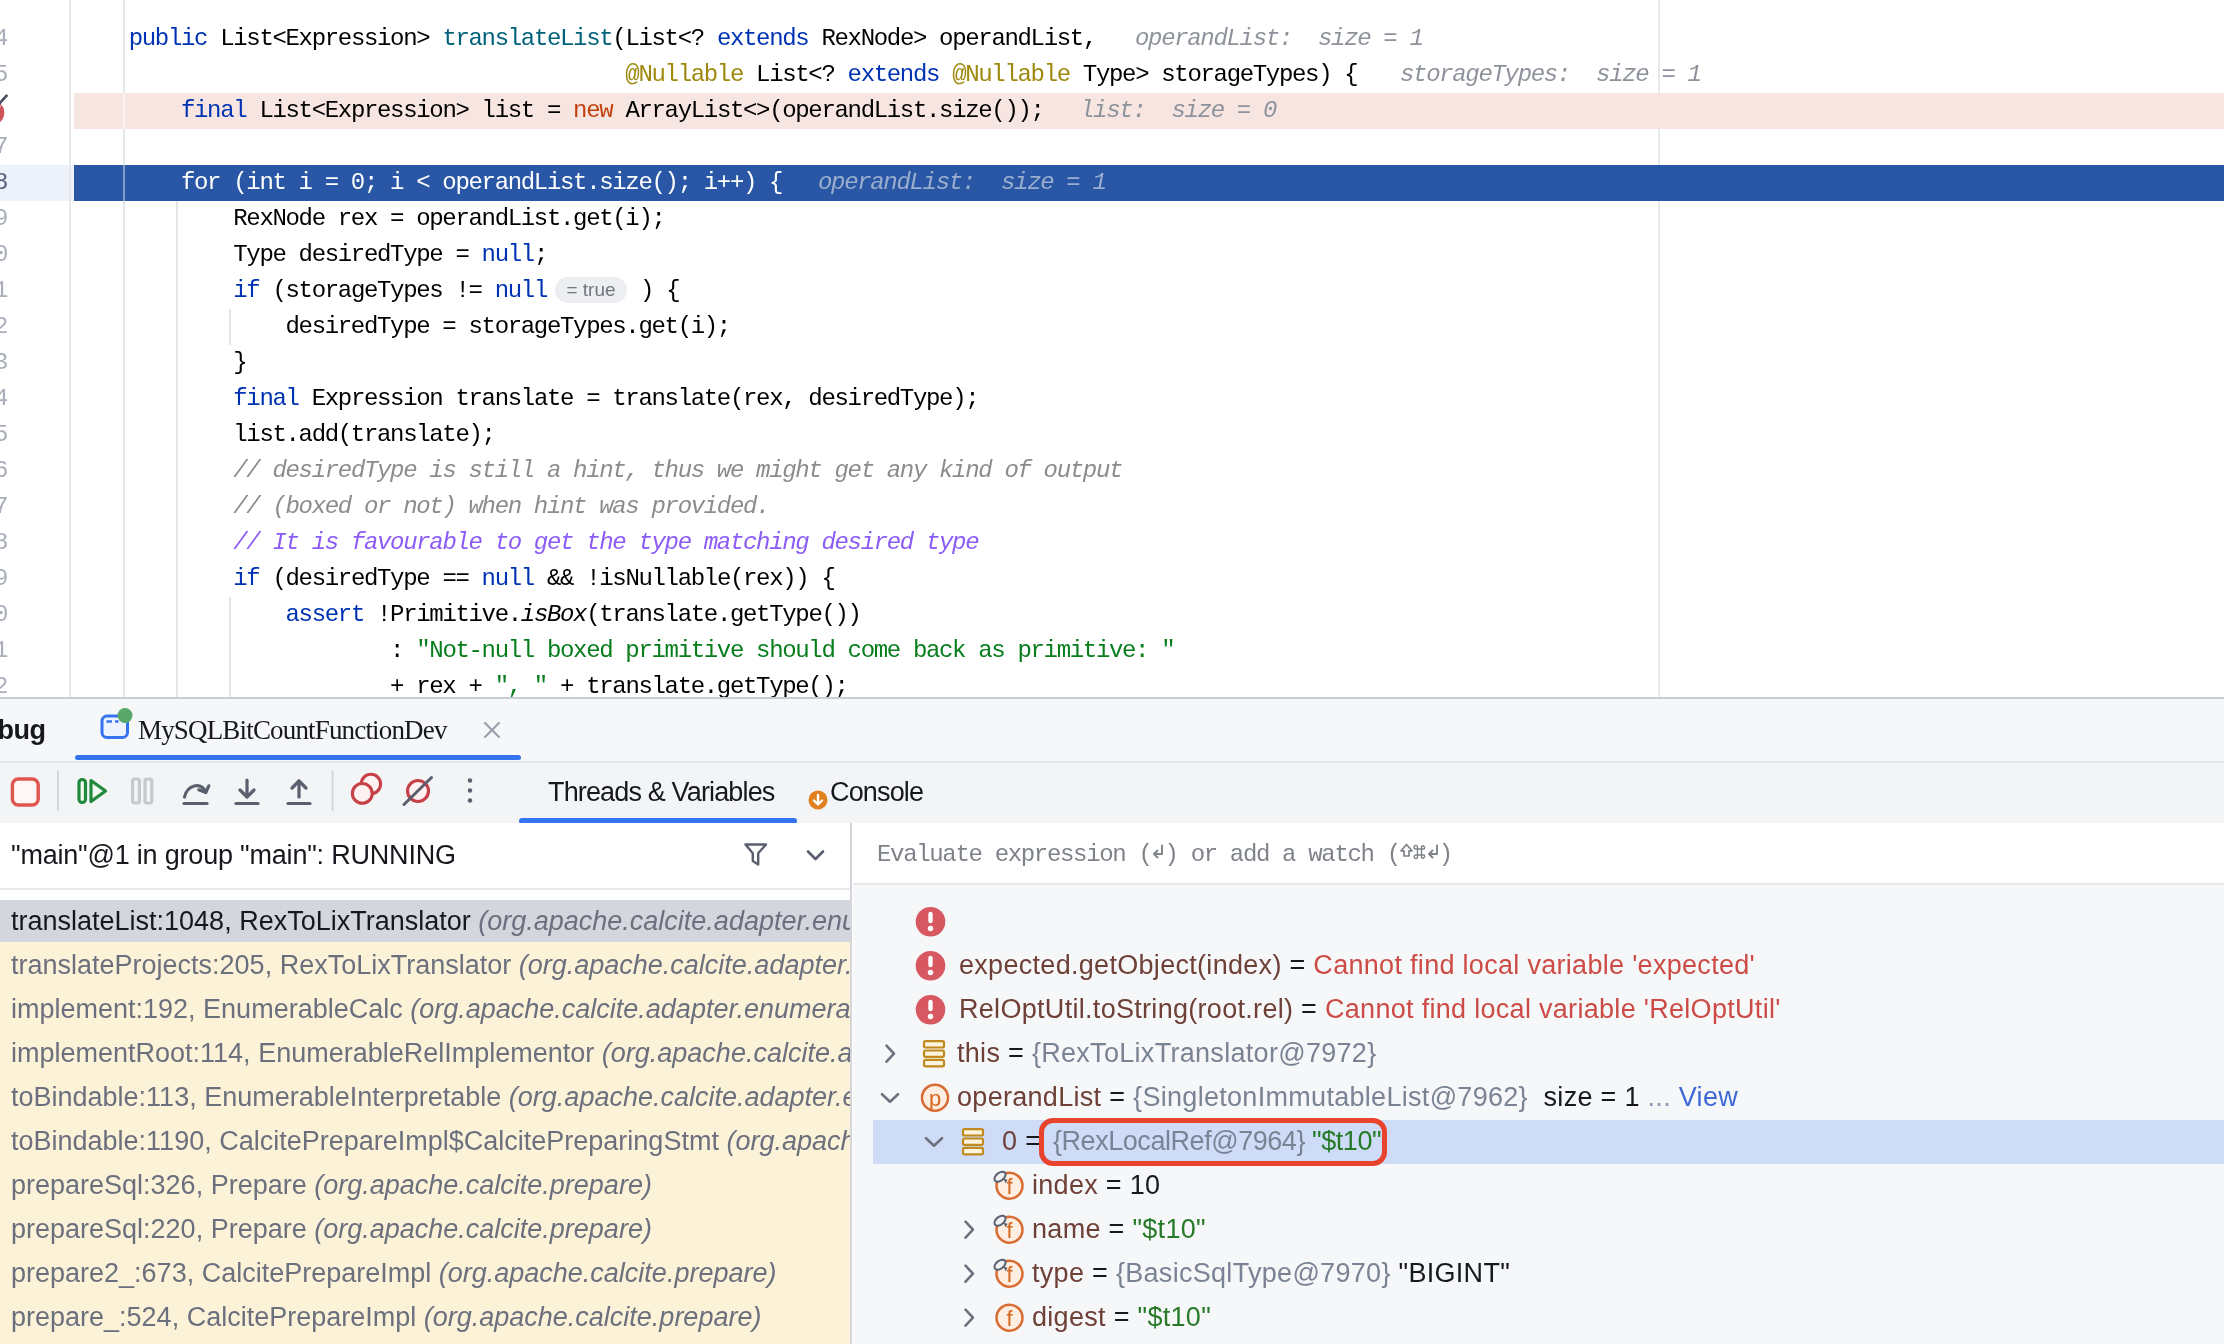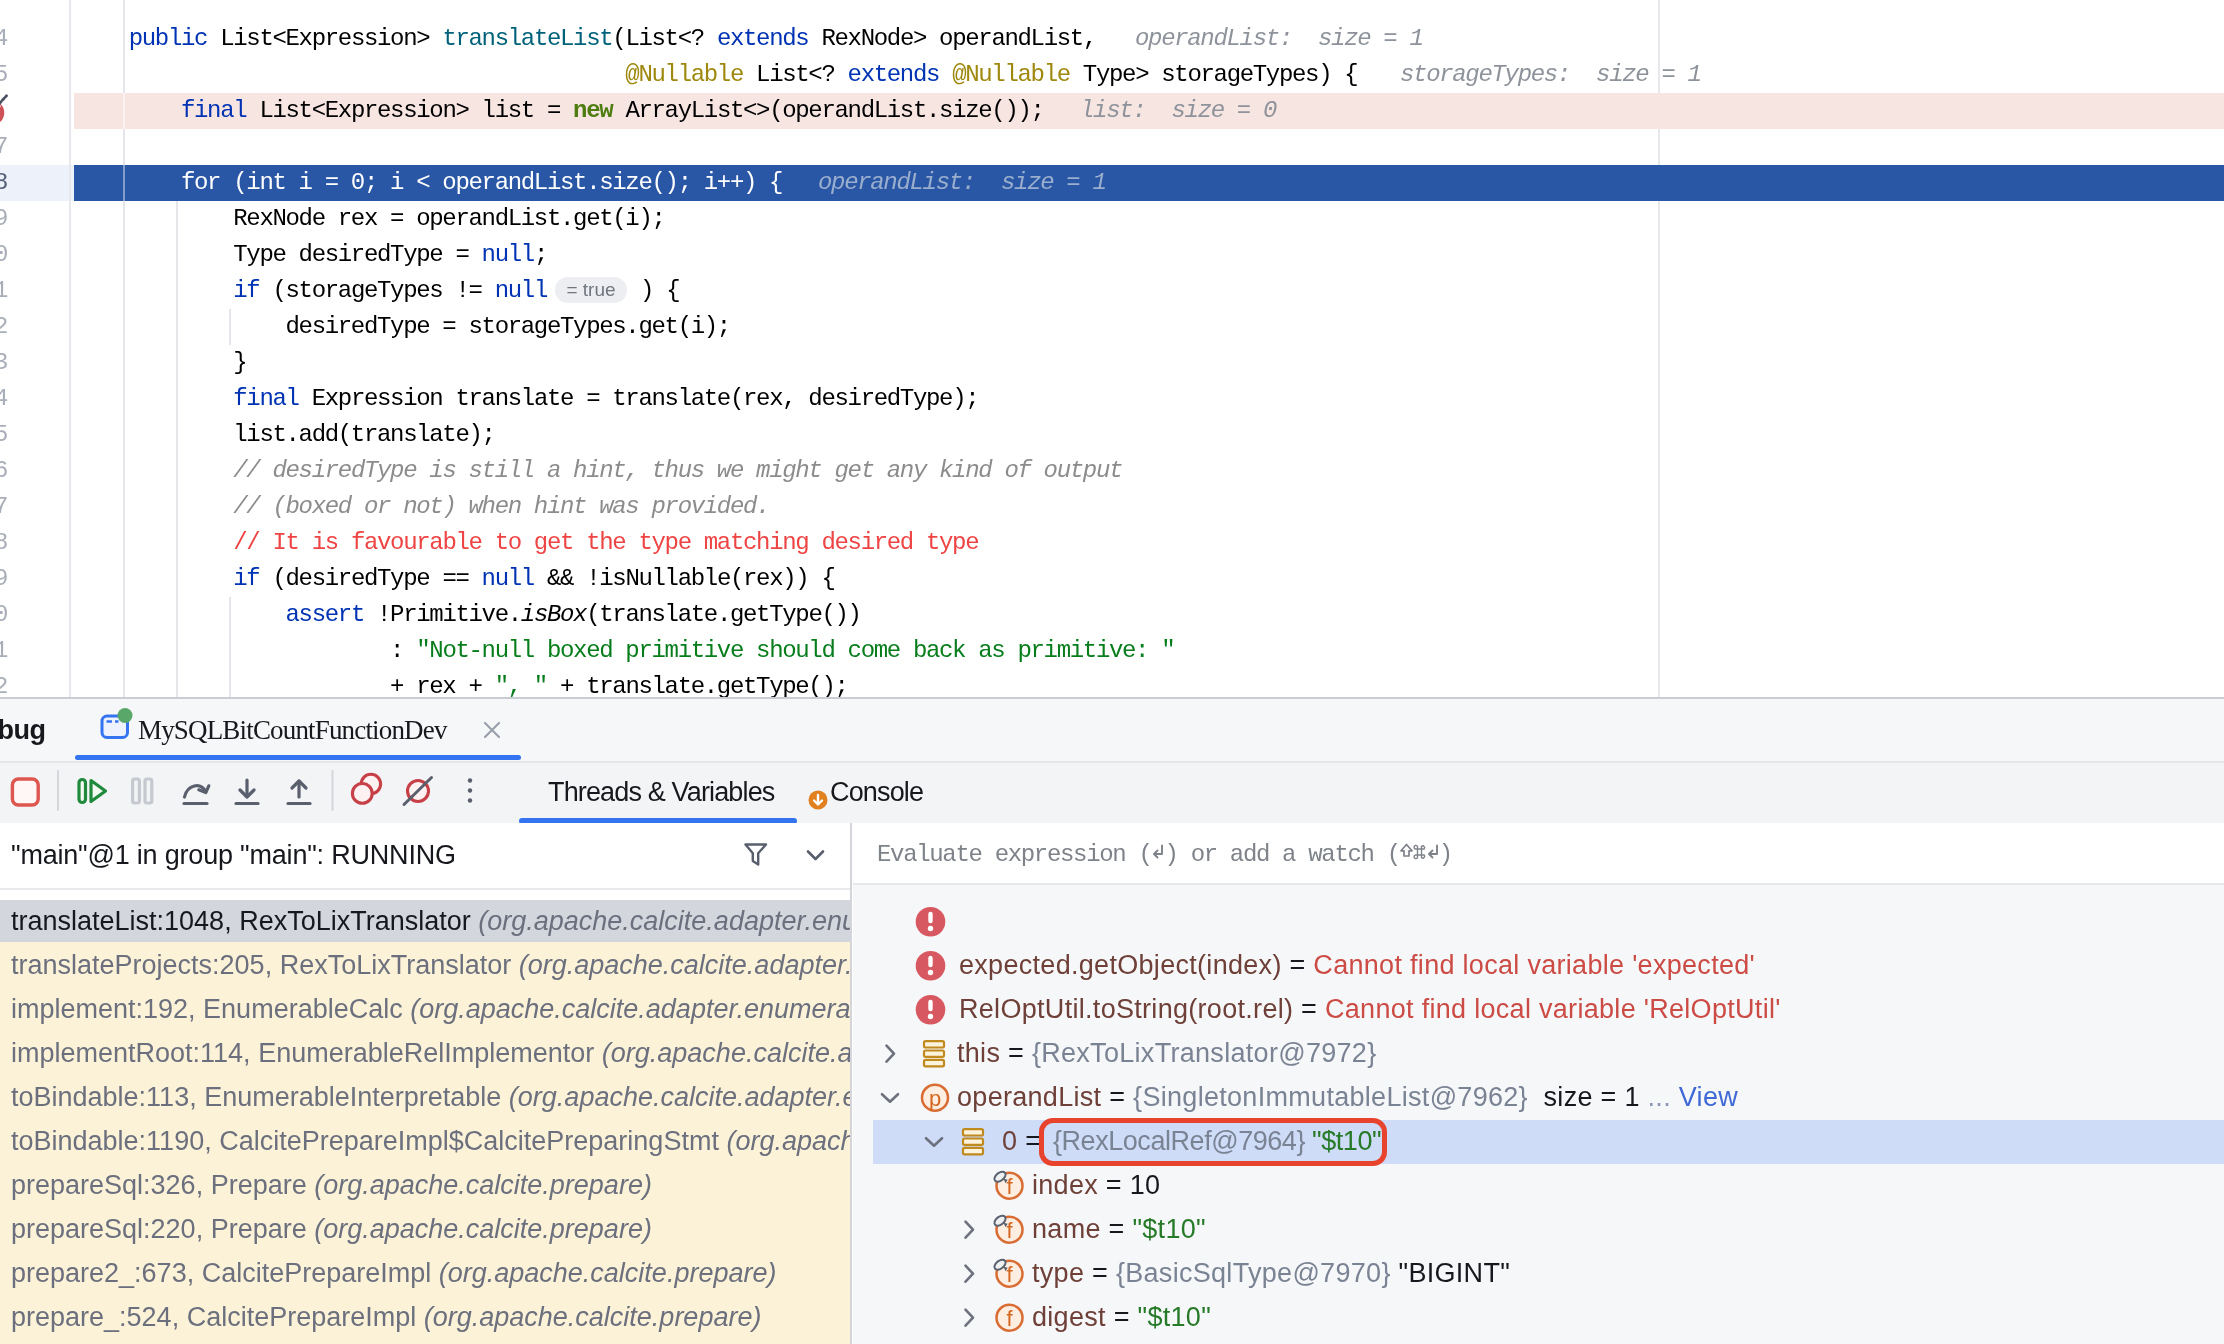--- a/index.html
+++ b/index.html
@@ -50,33 +50,33 @@
       <div class="ln" style="top:668.7px;color:#a9aeb9">1062</div>
   <svg style="left:0;top:0" width="40" height="697" viewBox="0 0 40 697">
     <g transform="translate(-8,112.7)">
       <circle cx="0" cy="0" r="12.3" fill="#cf5259"></circle>
       <path d="M -5 -1 L -1 3.5 L 7 -6.5" stroke="#fff" stroke-width="3.2" fill="none" stroke-linecap="round" stroke-linejoin="round"></path>
       <path d="M 7.2 -9 L 14.5 -17" stroke="#4a5262" stroke-width="2.8" fill="none" stroke-linecap="round" stroke-dasharray="2.6,2.2"></path>
     </g>
   </svg>
   <div class="cl" style="top:20.7px;">    <span style="color:#0033b3;">public</span> List&lt;Expression&gt; <span style="color:#00627a;">translateList</span>(List&lt;? <span style="color:#0033b3;">extends</span> RexNode&gt; operandList,</div>
       <div class="cl" style="top:56.7px;">                                          <span style="color:#9e880d;">@Nullable</span> List&lt;? <span style="color:#0033b3;">extends</span> <span style="color:#9e880d;">@Nullable</span> Type&gt; storageTypes) {</div>
-      <div class="cl" style="top:92.7px;">        <span style="color:#0033b3;">final</span> List&lt;Expression&gt; list = <span style="color:#4d7c0f;font-weight:bold;">new</span> ArrayList&lt;&gt;(operandList.size());</div>
+      <div class="cl" style="top:92.7px;">        <span style="color:#0033b3;">final</span> List&lt;Expression&gt; list = <span style="color:#c2410c;">new</span> ArrayList&lt;&gt;(operandList.size());</div>
       <div class="cl" style="top:128.7px;"></div>
       <div class="cl" style="top:164.7px;color:#ffffff;">        for (int i = 0; i &lt; operandList.size(); i++) {</div>
       <div class="cl" style="top:200.7px;">            RexNode rex = operandList.get(i);</div>
       <div class="cl" style="top:236.7px;">            Type desiredType = <span style="color:#0033b3;">null</span>;</div>
       <div class="cl" style="top:272.7px;">            <span style="color:#0033b3;">if</span> (storageTypes != <span style="color:#0033b3;">null</span></div>
       <div class="cl" style="top:308.7px;">                desiredType = storageTypes.get(i);</div>
       <div class="cl" style="top:344.7px;">            }</div>
       <div class="cl" style="top:380.7px;">            <span style="color:#0033b3;">final</span> Expression translate = translate(rex, desiredType);</div>
       <div class="cl" style="top:452.7px;">            <span style="color:#8c8c8c;font-style:italic;">// desiredType is still a hint, thus we might get any kind of output</span></div>
       <div class="cl" style="top:416.7px;">            list.add(translate);</div>
       <div class="cl" style="top:488.7px;">            <span style="color:#8c8c8c;font-style:italic;">// (boxed or not) when hint was provided.</span></div>
-      <div class="cl" style="top:524.7px;">            <span style="color:#ef4444;">// It is favourable to get the type matching desired type</span></div>
+      <div class="cl" style="top:524.7px;">            <span style="color:#8b5cf6;font-style:italic;">// It is favourable to get the type matching desired type</span></div>
       <div class="cl" style="top:560.7px;">            <span style="color:#0033b3;">if</span> (desiredType == <span style="color:#0033b3;">null</span> &amp;&amp; !isNullable(rex)) {</div>
       <div class="cl" style="top:596.7px;">                <span style="color:#0033b3;">assert</span> !Primitive.<span style="font-style:italic;">isBox</span>(translate.getType())</div>
       <div class="cl" style="top:632.7px;">                        : <span style="color:#077d1c;">"Not-null boxed primitive should come back as primitive: "</span></div>
       <div class="cl" style="top:668.7px;">                        + rex + <span style="color:#077d1c;">", "</span> + translate.getType();</div>
   <div class="abs" style="left:555px;top:277.2px;width:72px;height:26px;background:#eceef1;border-radius:13px;font:19px/26px 'Liberation Sans',sans-serif;color:#71767e;text-align:center;">= true</div>
   <div class="cl" style="left:640px;top:272.7px;">) {</div>
   <div class="hint" style="left:1135px;top:20.7px;color:#8e939b">operandList:&nbsp; size = 1</div>
       <div class="hint" style="left:1400px;top:56.7px;color:#8e939b">storageTypes:&nbsp; size = 1</div>
       <div class="hint" style="left:1080px;top:92.7px;color:#8e939b">list:&nbsp; size = 0</div>
       <div class="hint" style="left:818px;top:164.7px;color:#9aaece">operandList:&nbsp; size = 1</div>

